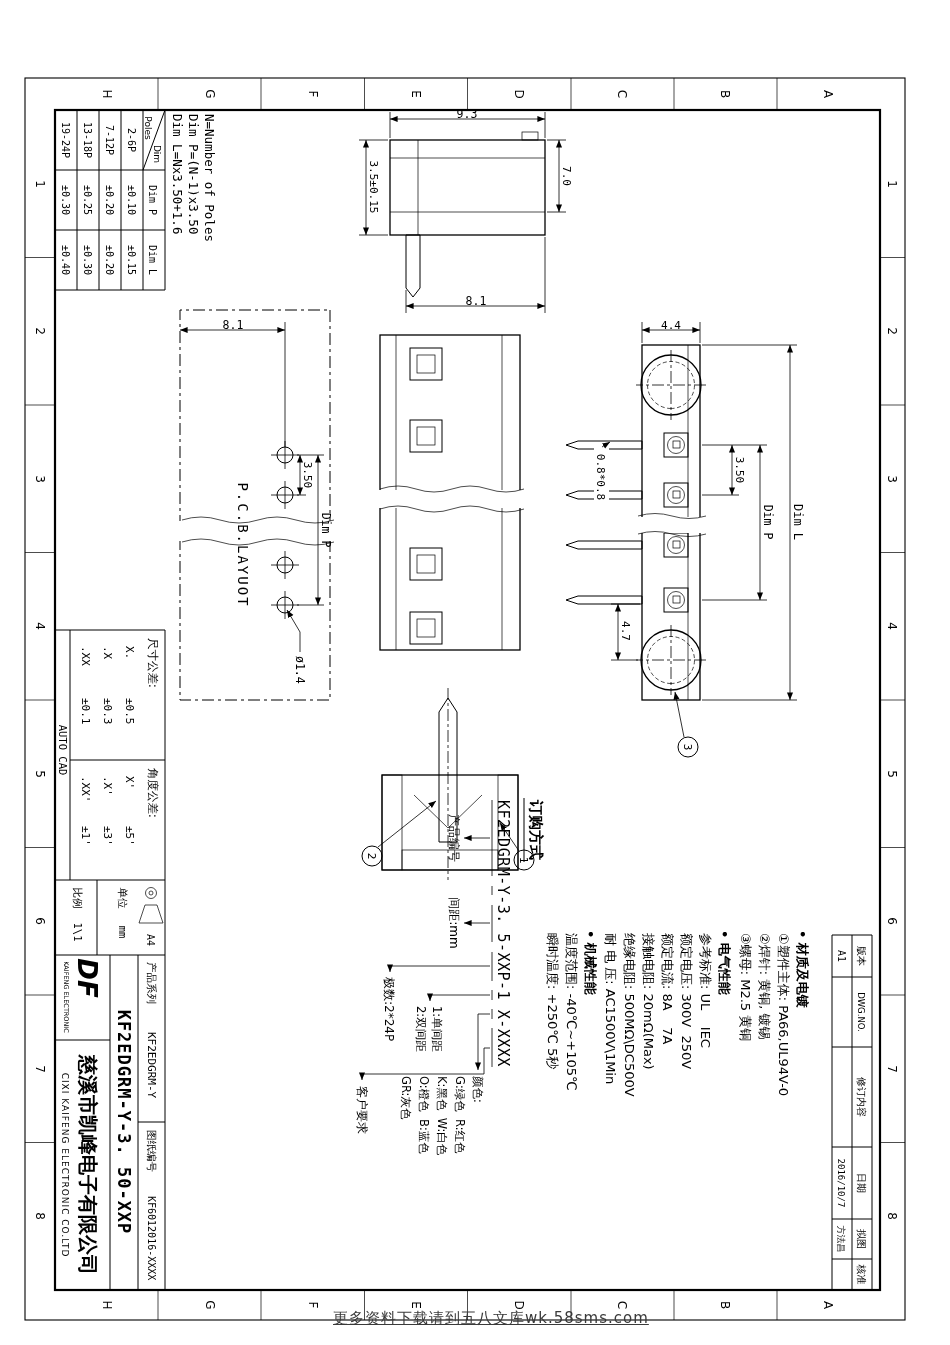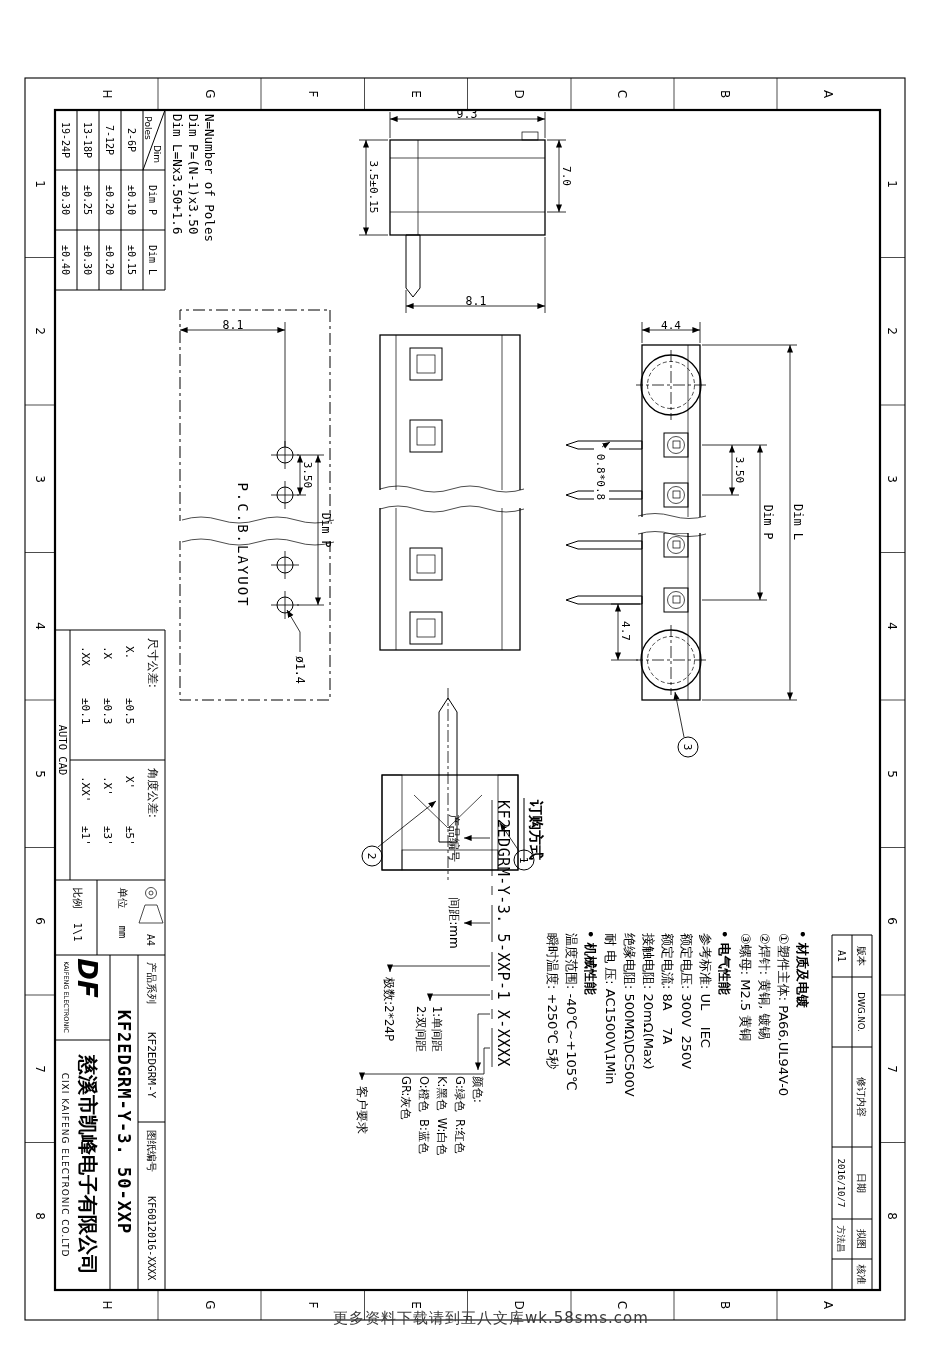--- a/index.html
+++ b/index.html
@@ -13,21 +13,21 @@
   .f14{font-size:14px}.f15{font-size:15px}.f17{font-size:17px}.f20{font-size:20px}.f26{font-size:26px}
   .ln{fill:none;stroke:#000;stroke-width:1}
   .t{stroke-width:.7}
   .k{stroke-width:1.3}
   .frame{stroke-width:2.2}
   .thin{stroke-width:1.1}
   .dim{fill:none;stroke:#000;stroke-width:.8}
   .dd{stroke-dasharray:12 3 3 3}
   .board{stroke-dasharray:12 4 3 4}
   .knurl{stroke-dasharray:4 2.5}
-  .wm{position:absolute;left:333px;top:1309px;font-size:15px;letter-spacing:1px;color:#3a3a3a;}
+  .wm{position:absolute;left:333px;top:1309px;font-size:15px;letter-spacing:1px;color:#3a3a3a;text-decoration:underline;}
 </style>
 </head>
 <body>
 
 <div class="canvas">
 <div class="land">
 <svg width="1345" height="950" viewBox="0 0 1345 950" xml:space="preserve">
   <defs>
     <pattern id="hatch" patternUnits="userSpaceOnUse" width="6" height="6">
       <path d="M0,6 L6,0" stroke="#222" stroke-width="0.7"></path>

